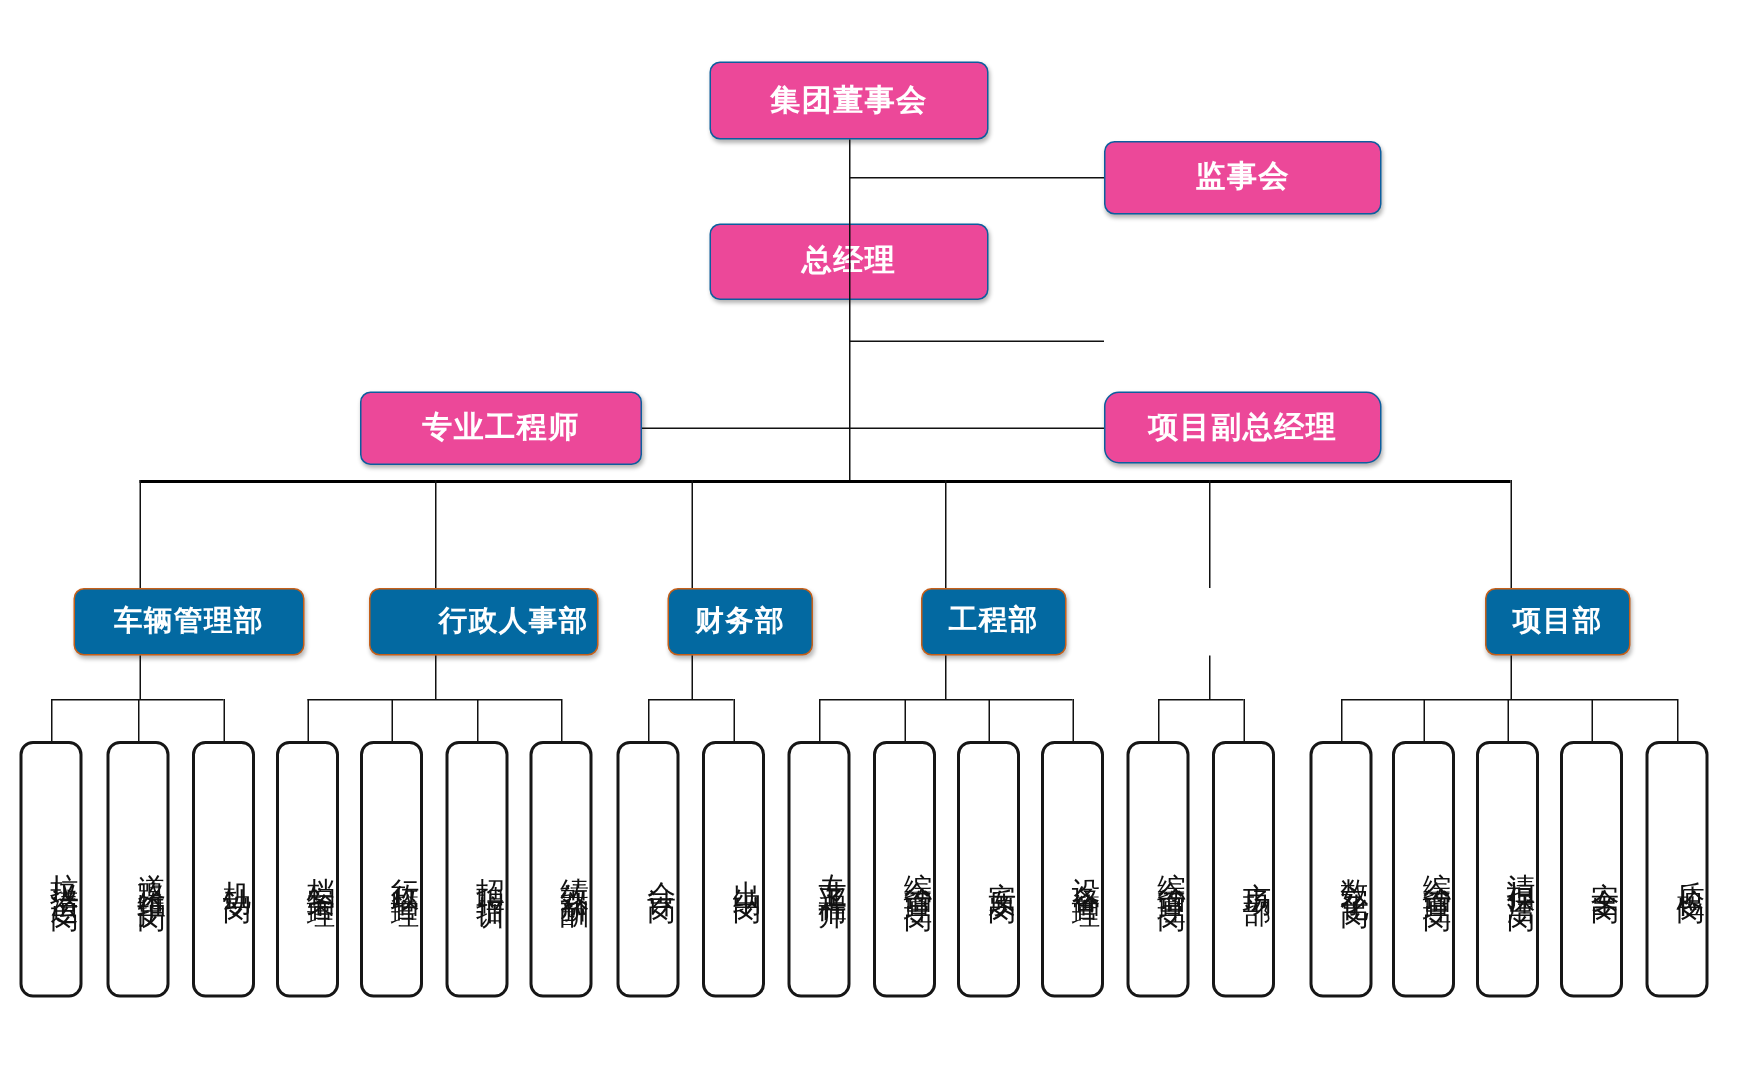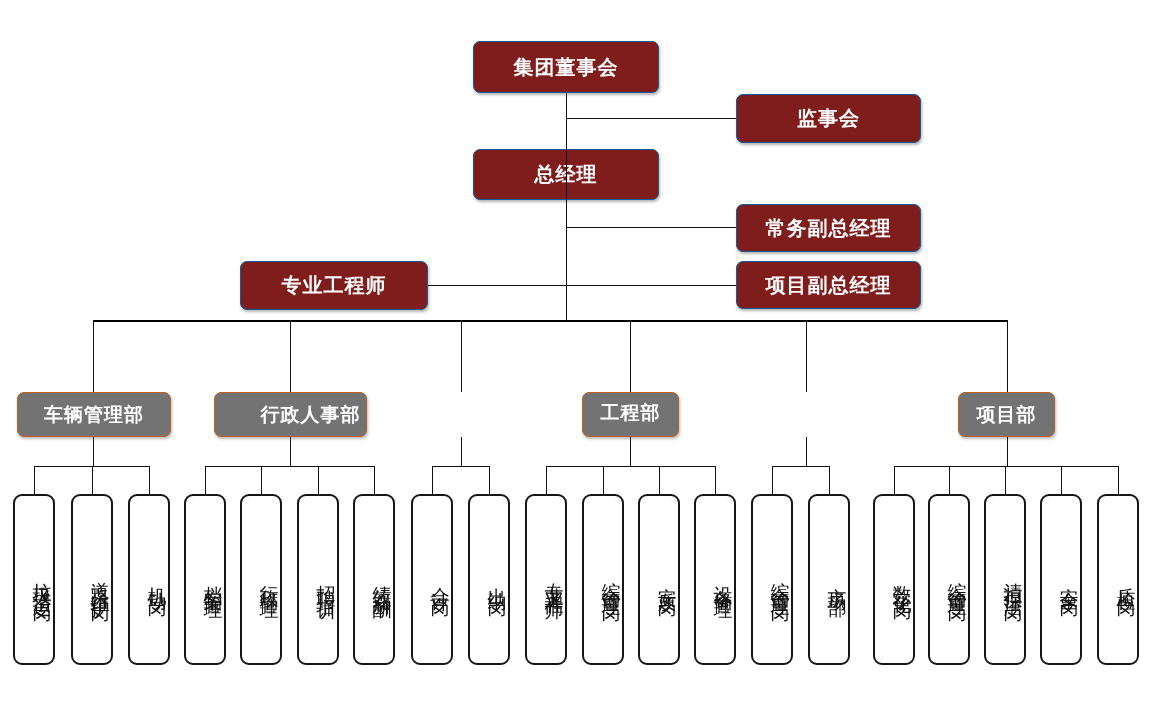--- a/index.html
+++ b/index.html
@@ -35,32 +35,33 @@
     align-items: center;
     justify-content: center;
     text-align: center;
     border-radius: 7px;
     color: #ffffff;
     letter-spacing: 1px;
     line-height: 1.15;
     user-select: none;
   }
   .node.blue {
-    background: #7f1d1d;
+    background: #ec4899;
     border: 1px solid #0C5E9E;
     box-shadow: 1px 2px 3px rgba(0,0,0,0.30);
     font-size: 20px;
     font-weight: 600;
   }
   .node.orange {
-    background: #737373;
+    background: #0369a1;
     border: 1px solid #C55F19;
     box-shadow: 1px 2px 3px rgba(0,0,0,0.28);
     font-size: 19px;
     font-weight: 600;
+    margin-left: 32px;
   }
   .node.white {
     background: #ffffff;
     border: 2px solid #161616;
     border-radius: 9px;
     color: #111111;
     font-size: 19px;
     font-weight: 500;
     writing-mode: vertical-rl;
     text-orientation: upright;
@@ -72,22 +73,21 @@
   }
 </style>
 </head>
 <body>
 
 <div id="chart-root">
 
 <div class="node blue" style="left: 473px; top: 41px; width: 186px; height: 52px;">集团董事会</div>
     <div class="node blue" style="left: 736px; top: 94px; width: 185px; height: 49px;">监事会</div>
     <div class="node blue" style="left: 473px; top: 149px; width: 186px; height: 51px;">总经理</div>
-    <div class="node blue" style="left: 736px; top: 204px; width: 185px; height: 48px;">常务副总经理</div>
-    <div class="node blue" style="left: 736px; top: 261px; width: 185px; height: 48px;">项目副总经理</div>
+    <div class="node blue" style="left: 736px; top: 261px; width: 185px; height: 48px; border-radius: 10px;">项目副总经理</div>
     <div class="node blue" style="left: 240px; top: 261px; width: 188px; height: 49px;">专业工程师</div>
     <div class="line v" style="left: 566px; top: 93px; width: 1px; height: 227px;"></div>
     <div class="line h" style="left: 566px; top: 118px; width: 170px; height: 1px;"></div>
     <div class="line h" style="left: 566px; top: 227px; width: 170px; height: 1px;"></div>
     <div class="line h" style="left: 566px; top: 285px; width: 170px; height: 1px;"></div>
     <div class="line h" style="left: 428px; top: 285px; width: 138px; height: 1px;"></div>
     <div class="line h thick" style="left: 93px; top: 320px; width: 914px; height: 2px;"></div>
     <div class="line v" style="left: 93px; top: 320px; width: 1px; height: 72px;"></div>
     <div class="node orange" style="left: 17px; top: 392px; width: 154px; height: 45px;">车辆管理部</div>
     <div class="line v" style="left: 93px; top: 437px; width: 1px; height: 29px;"></div>
@@ -104,20 +104,21 @@
     <div class="line h" style="left: 205px; top: 466px; width: 169px; height: 1px;"></div>
     <div class="line v" style="left: 205px; top: 466px; width: 1px; height: 28px;"></div>
     <div class="node white" style="left: 184px; top: 494px; width: 42px; height: 171px;">档案管理</div>
     <div class="line v" style="left: 261px; top: 466px; width: 1px; height: 28px;"></div>
     <div class="node white" style="left: 240px; top: 494px; width: 42px; height: 171px;">行政管理</div>
     <div class="line v" style="left: 318px; top: 466px; width: 1px; height: 28px;"></div>
     <div class="node white" style="left: 297px; top: 494px; width: 42px; height: 171px;">招聘培训</div>
     <div class="line v" style="left: 374px; top: 466px; width: 1px; height: 28px;"></div>
     <div class="node white" style="left: 353px; top: 494px; width: 42px; height: 171px;">绩效薪酬</div>
     <div class="line v" style="left: 461px; top: 320px; width: 1px; height: 72px;"></div>
+    <div class="node orange" style="left: 413px; top: 392px; width: 97px; height: 45px;">财务部</div>
     <div class="line v" style="left: 461px; top: 437px; width: 1px; height: 29px;"></div>
     <div class="line h" style="left: 432px; top: 466px; width: 57px; height: 1px;"></div>
     <div class="line v" style="left: 432px; top: 466px; width: 1px; height: 28px;"></div>
     <div class="node white" style="left: 411px; top: 494px; width: 42px; height: 171px;">会计岗</div>
     <div class="line v" style="left: 489px; top: 466px; width: 1px; height: 28px;"></div>
     <div class="node white" style="left: 468px; top: 494px; width: 42px; height: 171px;">出纳岗</div>
     <div class="line v" style="left: 630px; top: 320px; width: 1px; height: 72px;"></div>
     <div class="node orange" style="left: 582px; top: 392px; width: 97px; height: 45px; font-family: Liberation Mono, monospace;">工程部</div>
     <div class="line v" style="left: 630px; top: 437px; width: 1px; height: 29px;"></div>
     <div class="line h" style="left: 546px; top: 466px; width: 169px; height: 1px;"></div>

